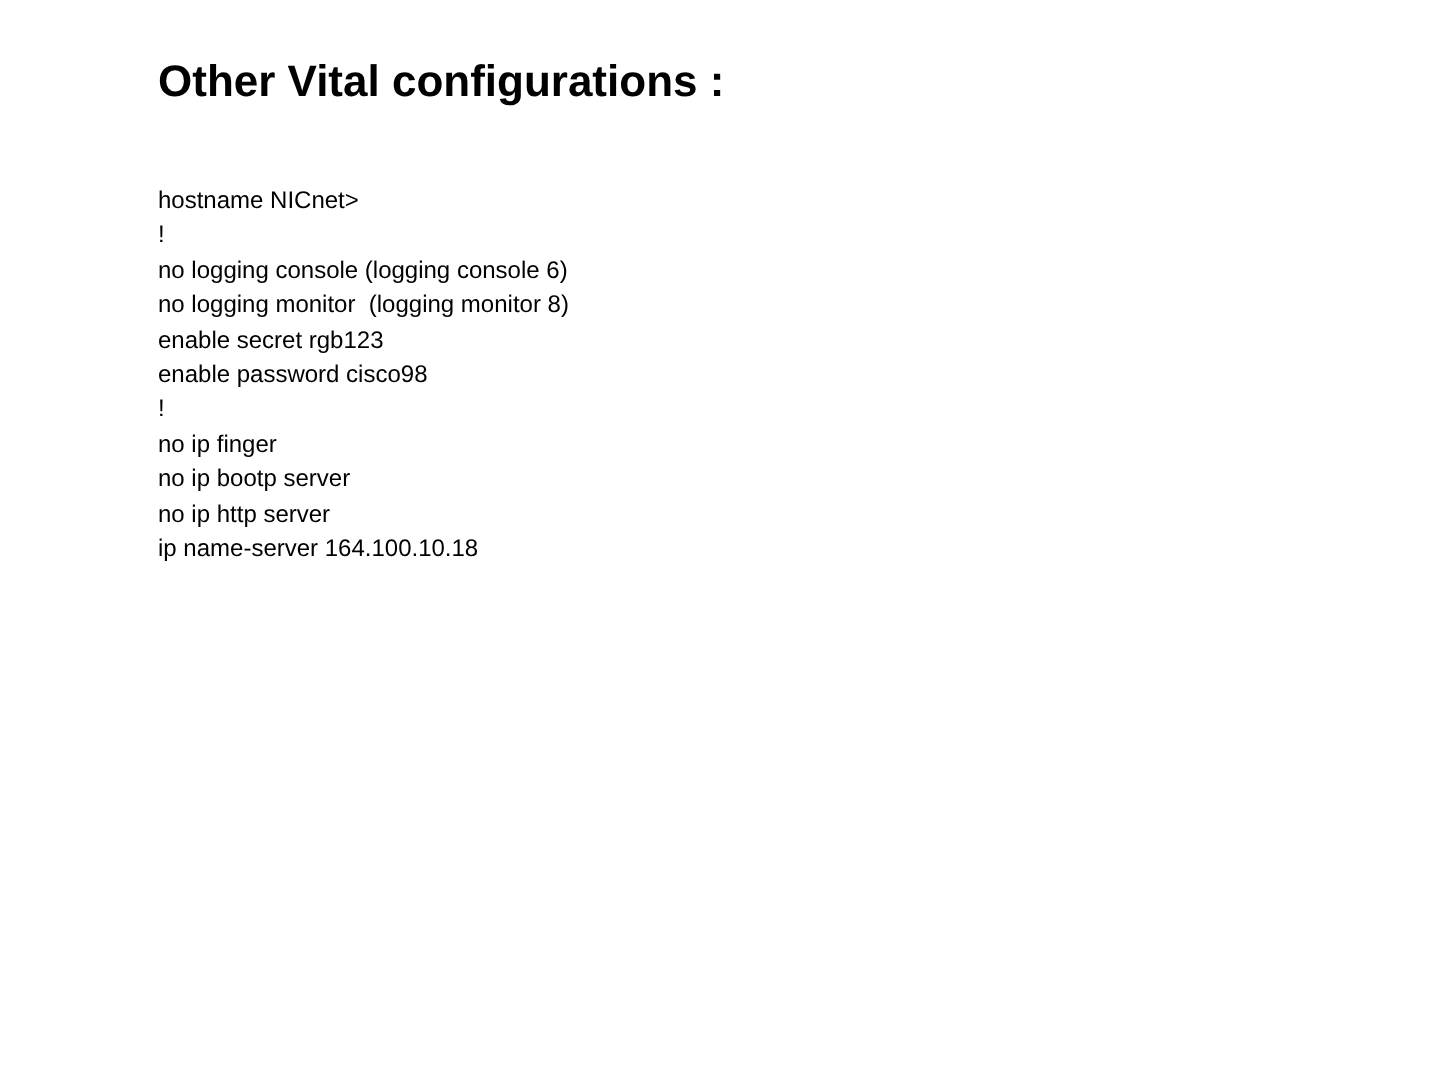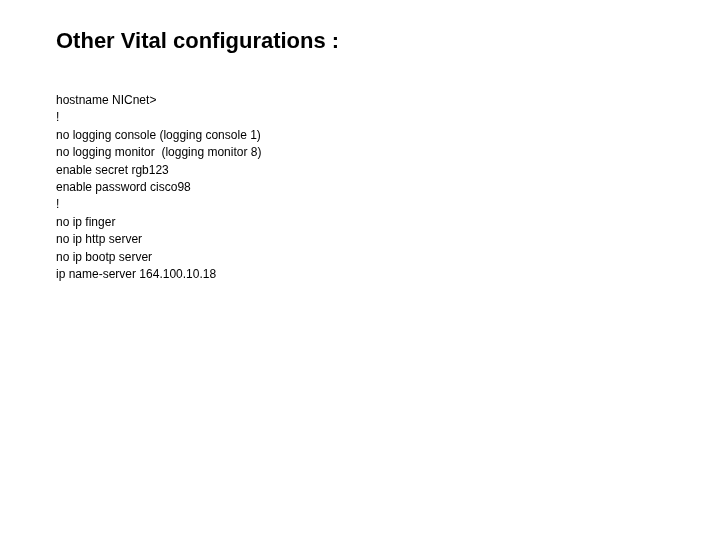--- a/index.html
+++ b/index.html
@@ -5,21 +5,21 @@
     body {
       margin: 0;
       padding: 0;
       width: 720px;
       height: 540px;
       background: #ffffff;
       font-family: Arial, Helvetica, sans-serif;
       color: #000000;
     }
     .slide {
-      padding: 28px 56px;
+      padding: 28px 79px;
     }
     .heading {
       font-size: 22px;
       font-weight: bold;
       margin-bottom: 38px;
     }
     .config-block {
       font-size: 12px;
       line-height: 1.45;
     }
@@ -28,23 +28,23 @@
     }
   </style>
 </head>
 <body>
 
 <div class="slide">
   <div class="heading">Other Vital configurations :</div>
   <div class="config-block">
     <div class="config-line">hostname NICnet&gt;</div>
     <div class="config-line">!</div>
-    <div class="config-line">no logging console (logging console 1)</div>
+    <div class="config-line">no logging console (logging console 6)</div>
     <div class="config-line">no logging monitor  (logging monitor 8)</div>
     <div class="config-line">enable secret rgb123</div>
     <div class="config-line">enable password cisco98</div>
     <div class="config-line">!</div>
     <div class="config-line">no ip finger</div>
+    <div class="config-line">no ip bootp server</div>
     <div class="config-line">no ip http server</div>
-    <div class="config-line">no ip bootp server</div>
     <div class="config-line">ip name-server 164.100.10.18</div>
   </div>
 </div>
 
 </body></html>

